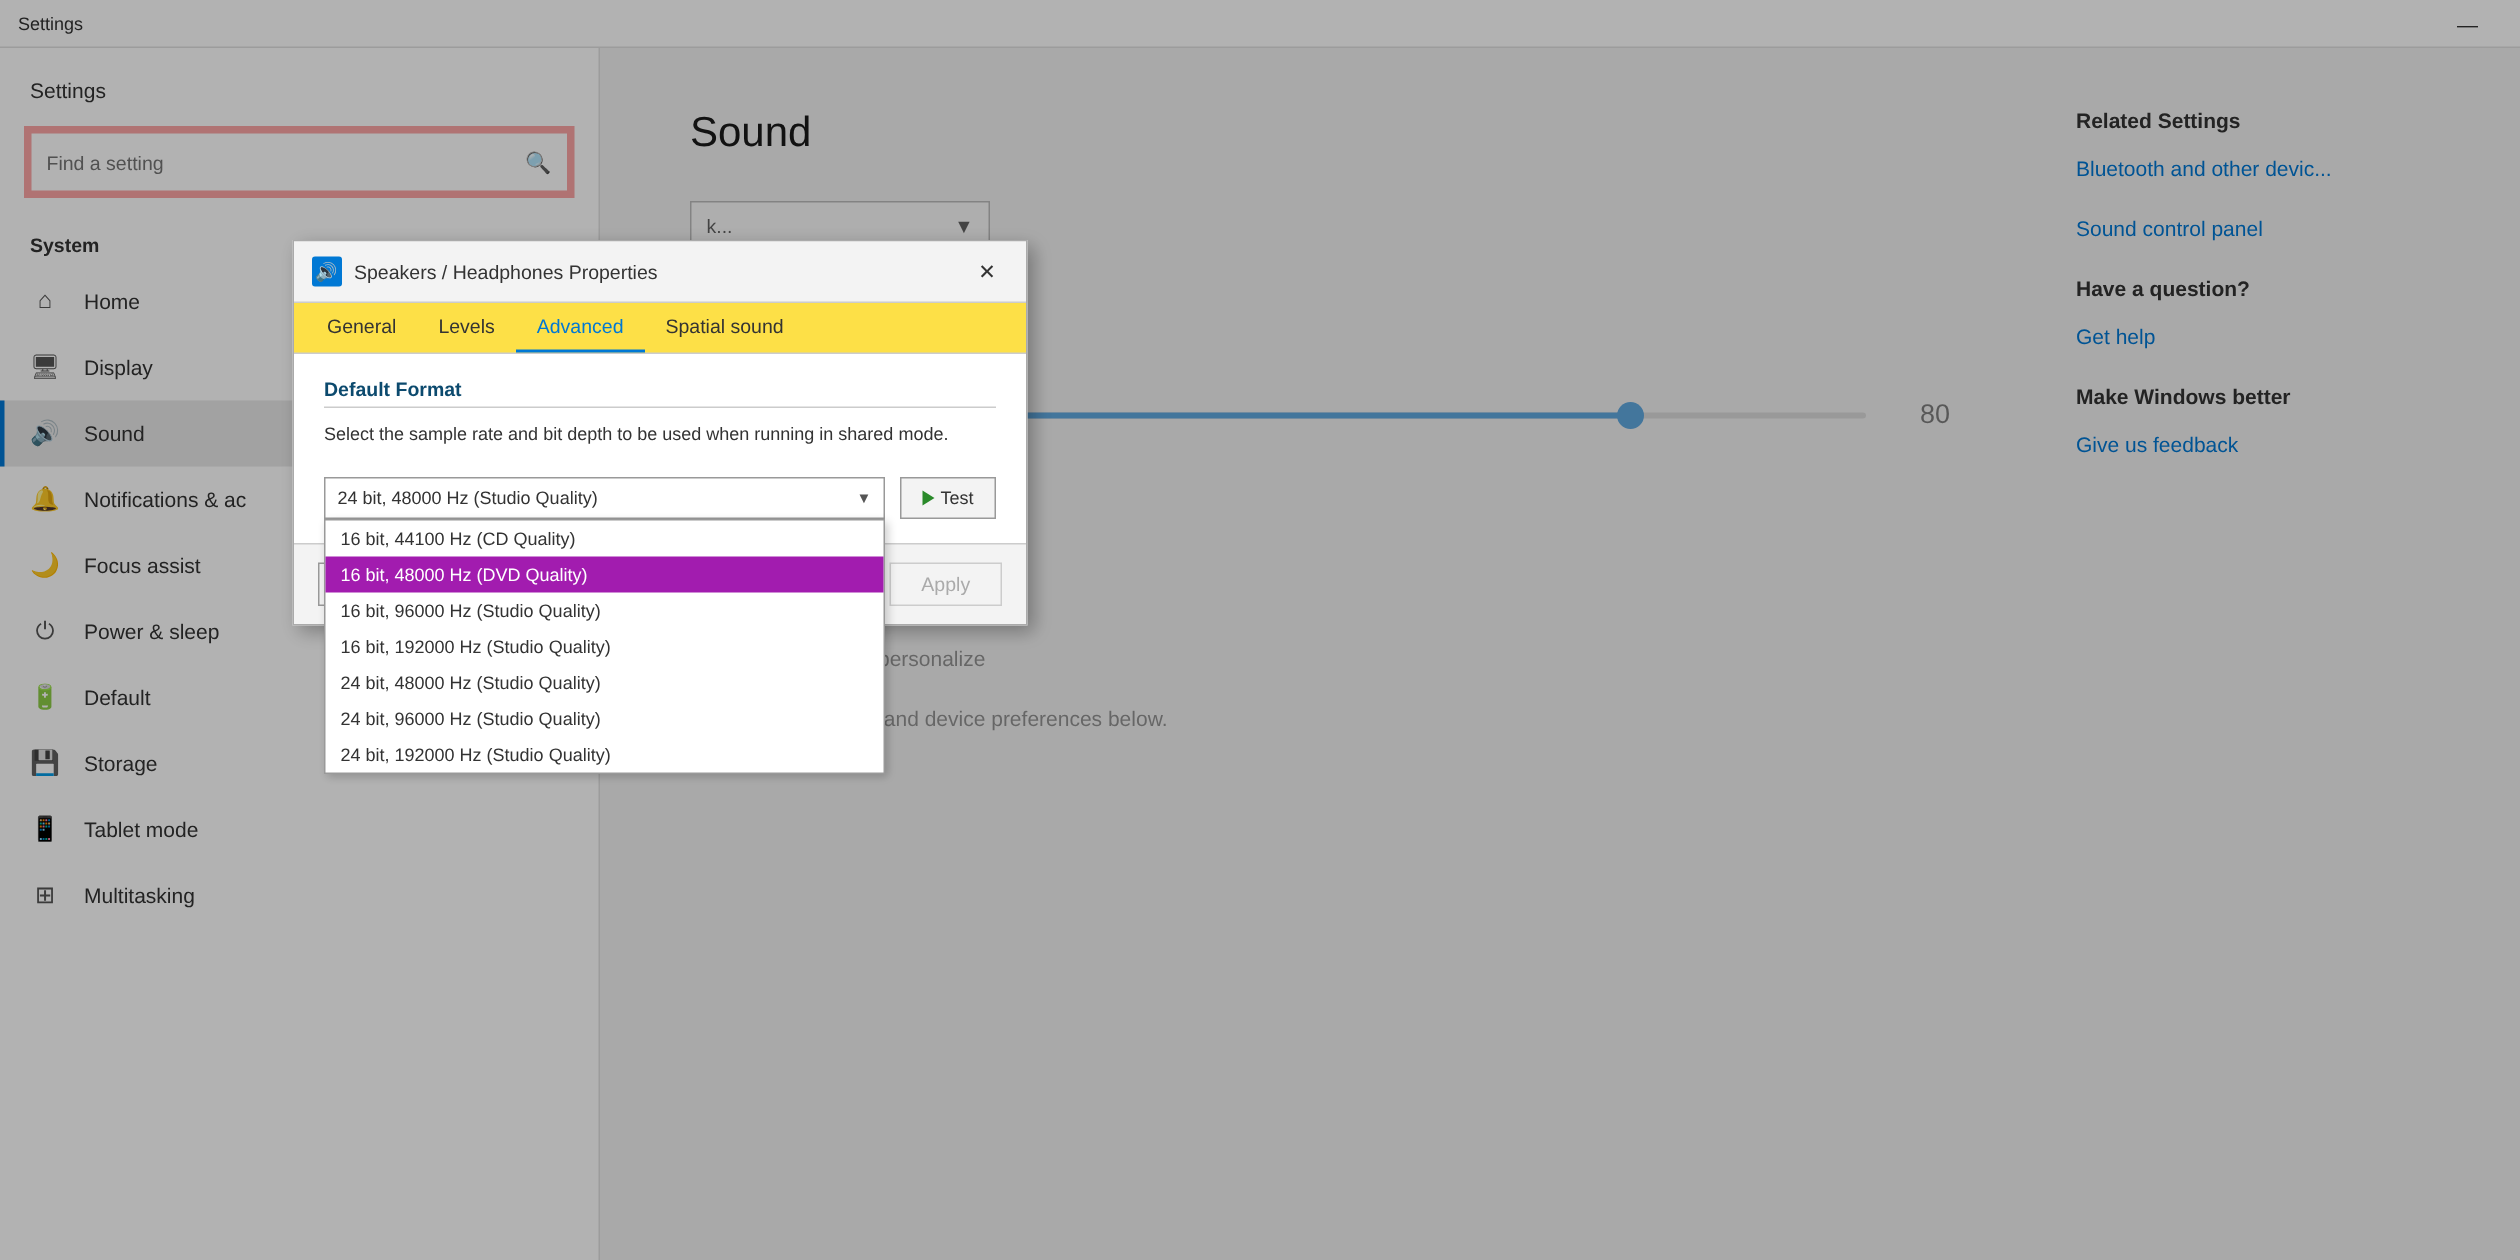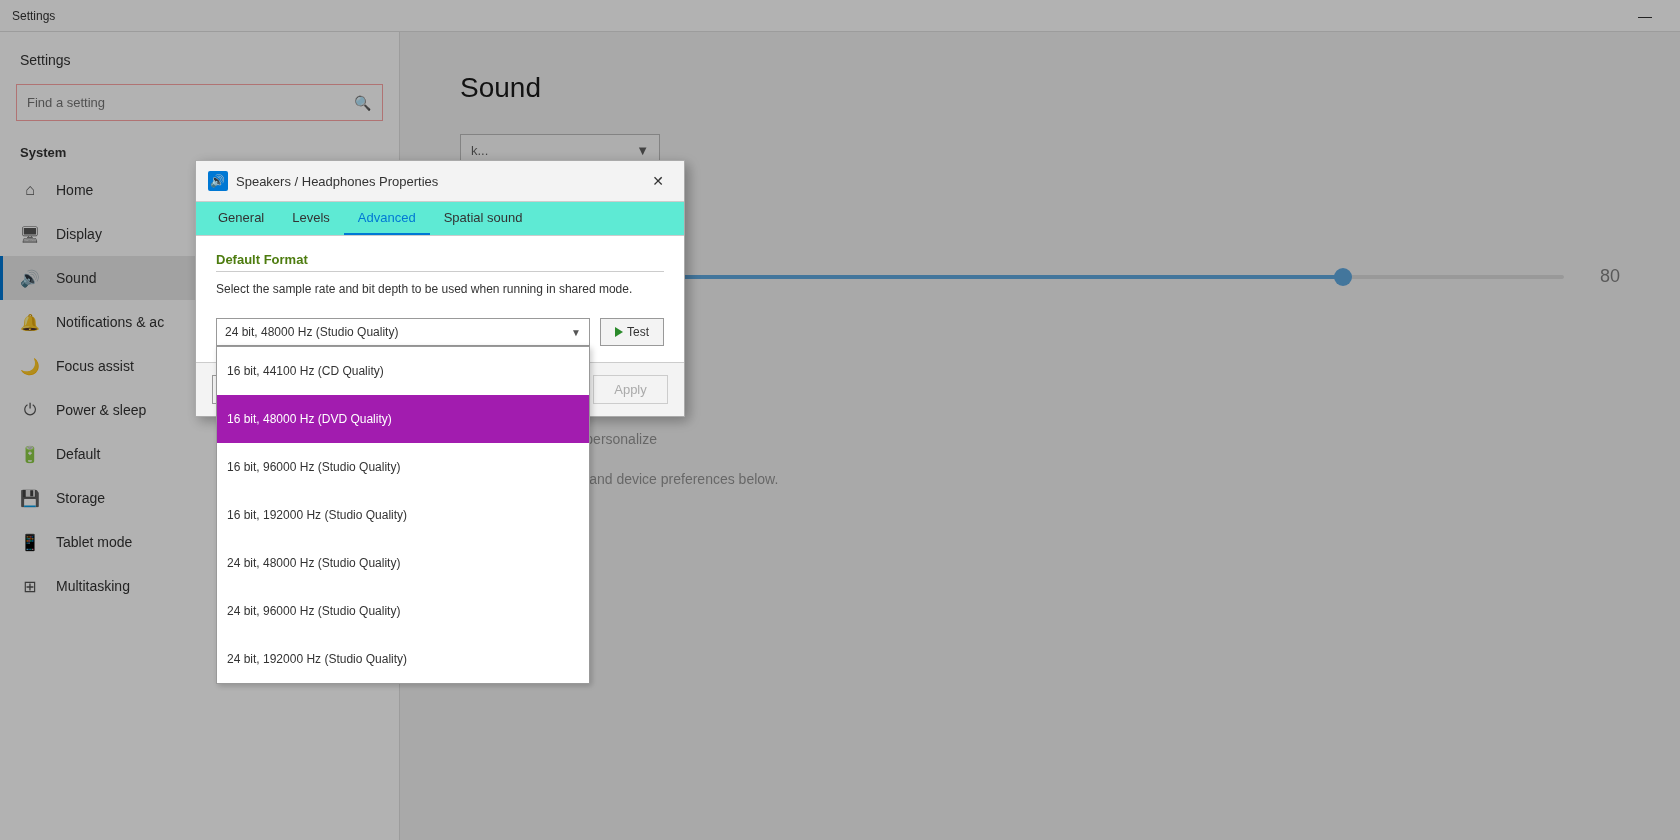--- a/index.html
+++ b/index.html
@@ -63,23 +63,23 @@
     .sidebar-title {
       font-size: 14px;
       color: #333;
       padding: 12px 20px 8px 20px;
       font-weight: 400;
     }
     .search-box {
       margin: 8px 16px 16px 16px;
       display: flex;
       align-items: center;
-      border: 1px solid #fca5a5;
+      border: 5px solid #fca5a5;
       background: #fff;
-      height: 37px;
+      height: 48px;
       padding: 0 10px;
     }
     .search-input {
       border: none;
       outline: none;
       font-size: 13px;
       flex: 1;
       background: transparent;
       color: #333;
     }
@@ -275,21 +275,21 @@
       font-size: 14px;
       color: #333;
       display: flex;
       align-items: center;
       justify-content: center;
     }
 
     
     .dialog-tabs {
       display: flex;
-      background: #5eead4;
+      background: #fde047;
       border-bottom: 1px solid #ccc;
       padding: 0 8px;
     }
     .dialog-tab {
       padding: 8px 14px;
       font-size: 13px;
       color: #333;
       cursor: pointer;
       border-bottom: 2px solid transparent;
     }
@@ -298,21 +298,21 @@
       color: #0078d4;
     }
 
     
     .dialog-content {
       padding: 16px 20px;
       background: #fff;
     }
     .dialog-section-title {
       font-size: 13px;
-      color: #4d7c0f;
+      color: #0c4a6e;
       font-weight: 600;
       margin-bottom: 8px;
       border-bottom: 1px solid #ccc;
       padding-bottom: 4px;
     }
     .dialog-description {
       font-size: 12px;
       color: #333;
       margin-bottom: 20px;
       line-height: 1.5;
@@ -370,21 +370,21 @@
       position: absolute;
       top: 100%;
       left: 0;
       right: 0;
       background: #fff;
       border: 1px solid #999;
       z-index: 100;
       box-shadow: 2px 2px 6px rgba(0,0,0,0.2);
     }
     .dropdown-item {
-      padding: 17px 10px;
+      padding: 5px 10px;
       font-size: 12px;
       color: #333;
       cursor: pointer;
     }
     .dropdown-item.selected {
       background: #a21caf;
       color: #fff;
     }
 
     
@@ -535,20 +535,35 @@
         <button class="dropdown-btn">
           <span></span>
           <span>▼</span>
         </button>
       </div>
       <div style="margin-top:20px;" class="content-subtitle">ut settings. You can personalize</div>
       <div class="content-subtitle">these in app volume and device preferences below.</div>
     </div>
   </div>
 
+  <div class="right-panel">
+    <div class="right-section-title">Related Settings</div>
+    <a class="right-link">Bluetooth and other devic...</a>
+    <a class="right-link">Sound control panel</a>
+
+    <div style="margin-top: 16px;">
+      <div class="right-section-title">Have a question?</div>
+      <a class="right-link">Get help</a>
+    </div>
+
+    <div style="margin-top: 8px;">
+      <div class="right-section-title">Make Windows better</div>
+      <a class="right-link">Give us feedback</a>
+    </div>
+  </div>
 
 </div>
 
 <div class="dialog-overlay">
   <div class="dialog">
 
     <div class="dialog-titlebar">
       <div class="dialog-icon">🔊</div>
       <span class="dialog-title-text">Speakers / Headphones Properties</span>
       <button class="dialog-close-btn">✕</button>

